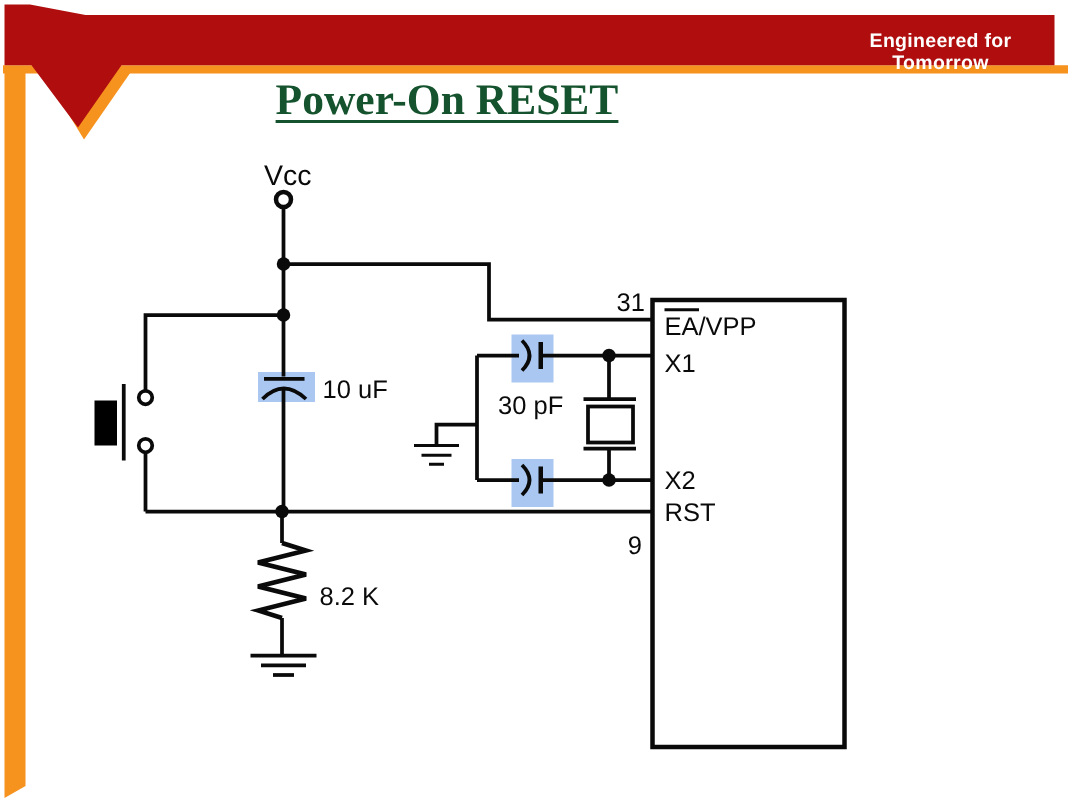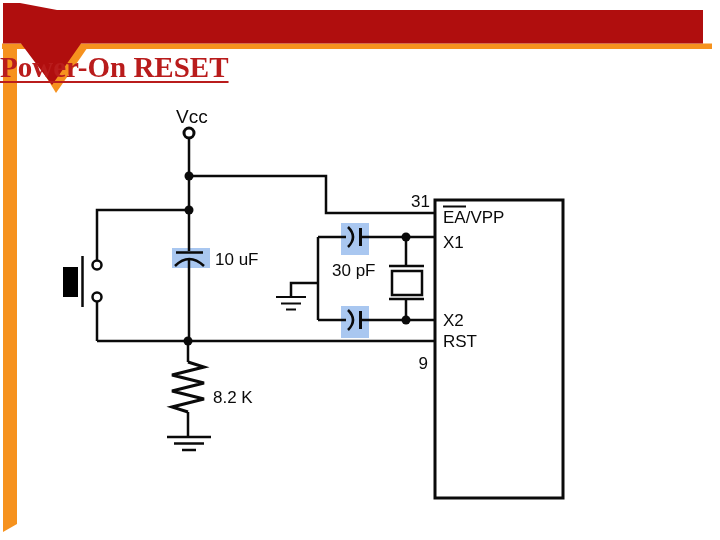--- a/index.html
+++ b/index.html
@@ -7,23 +7,23 @@
     position:relative;width:720px;height:540px;background:#ffffff;
     overflow:hidden;font-family:"Liberation Sans",sans-serif;
   }
   svg{position:absolute;left:0;top:0;z-index:1;}
   .tagline{
     position:absolute;z-index:3;left:547px;top:19px;width:160px;
     text-align:center;color:#ffffff;font-size:13px;font-weight:bold;
     font-family:"Liberation Sans",sans-serif;letter-spacing:0.2px;
   }
   .title{
-    position:absolute;z-index:3;left:0;top:51px;width:596px;text-align:left;
+    position:absolute;z-index:3;left:0;top:51px;width:596px;text-align:center;
     font-family:"Liberation Serif",serif;font-weight:bold;font-size:29px;
-    color:#b91c1c;text-decoration:underline;text-underline-offset:4px;
+    color:#14532d;text-decoration:underline;text-underline-offset:4px;
   }
   .lbl{font-family:"Liberation Sans",sans-serif;font-size:17px;fill:#0a0a0a;}
   .lbl-big{font-family:"Liberation Sans",sans-serif;font-size:19px;fill:#0a0a0a;}
   .logo{
     position:absolute;z-index:3;left:606px;top:497px;display:flex;
     align-items:flex-end;
   }
   .logo-mvj{font-weight:bold;line-height:1;letter-spacing:-1px;}
   .logo-m,.logo-j{color:#a33119;font-size:27px;}
   .logo-v{color:#f6921e;font-size:31px;}
@@ -136,17 +136,18 @@
       <text x="213" y="403" class="lbl">8.2 K</text>
       <text x="430" y="207" class="lbl" text-anchor="end">31</text>
       <text x="428" y="369" class="lbl" text-anchor="end">9</text>
       <text x="443" y="223" class="lbl">EA/VPP</text>
       <text x="443" y="248" class="lbl">X1</text>
       <text x="443" y="326" class="lbl">X2</text>
       <text x="443" y="347" class="lbl">RST</text>
     </g>
   </svg>
 
+  <div class="tagline">Engineered for Tomorrow</div>
 
   <div class="title">Power-On RESET</div>
 
 
 </div>
 
 </body></html>

